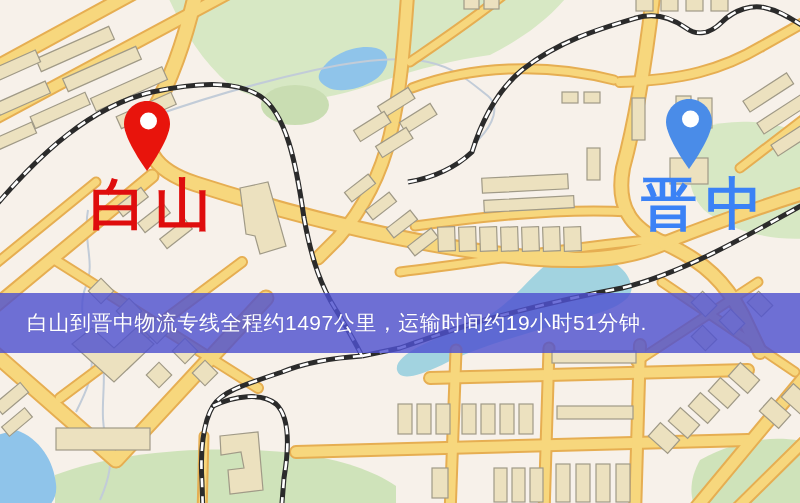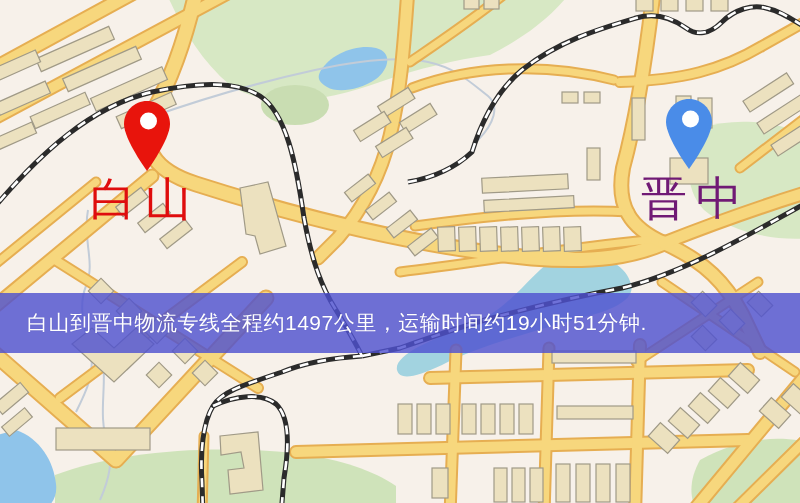--- a/index.html
+++ b/index.html
@@ -17,23 +17,23 @@
     padding-left:27px;font-size:21px;letter-spacing:0.5px;
     font-family:"Liberation Sans", sans-serif;
     text-shadow:0 0 1px rgba(40,40,140,0.35);
     white-space:nowrap;
   }
   .pin{position:absolute;width:46px;height:70px;}
   .pin svg{display:block;width:46px;height:70px;}
   .pin-origin{left:124px;top:101px;}
   .pin-destination{left:666px;top:99px;}
   .place-label{
-    position:absolute;font-size:46px;line-height:1;
+    position:absolute;font-size:56px;line-height:1;
     font-family:"Liberation Serif", serif;
-    font-weight:400;letter-spacing:9px;white-space:nowrap;
+    font-weight:700;letter-spacing:9px;white-space:nowrap;
   }
   .label-origin{left:90px;top:177px;}
   .label-destination{left:641px;top:176px;}
 </style>
 </head>
 <body>
 
 <div class="stage">
 
   <svg class="map-svg" viewBox="0 0 800 503">
@@ -248,19 +248,19 @@
   </div>
 
   <div class="pin pin-destination">
     <svg viewBox="0 0 46 70">
       <path d="M23 0C10.3 0 0 10.3 0 23c0 15.5 23 47 23 47s23-31.5 23-47C46 10.3 35.7 0 23 0z" fill="#4a8ce8"></path>
       <circle cx="24.5" cy="20" r="8.5" fill="#ffffff"></circle>
     </svg>
   </div>
 
   <div class="place-label label-origin" style="color: rgb(223, 13, 13);">白山</div>
-  <div class="place-label label-destination" style="color: #701a75;">晋中</div>
+  <div class="place-label label-destination" style="color: #3b82f6;">晋中</div>
 
   <div class="banner" style="background-color: rgba(79, 82, 207, 0.82);">
     <span style="color: rgb(255, 255, 255);">白山到晋中物流专线全程约1497公里，运输时间约19小时51分钟.</span>
   </div>
 
 </div>
 
 </body></html>

